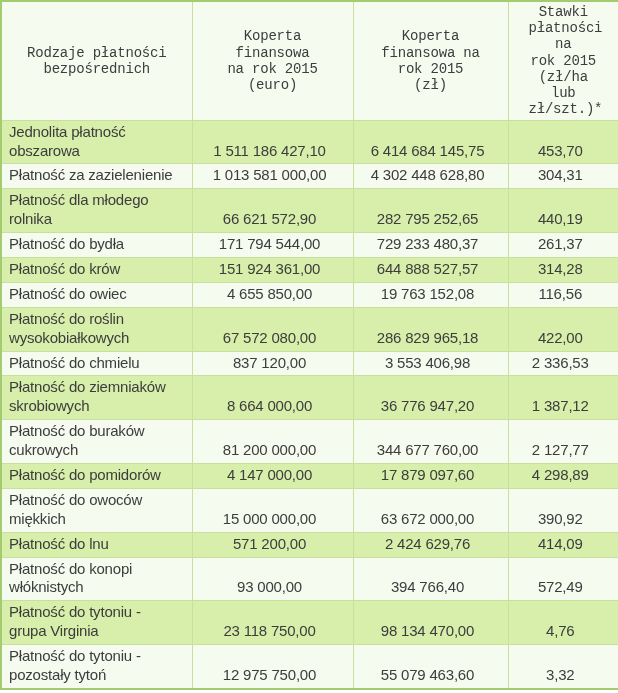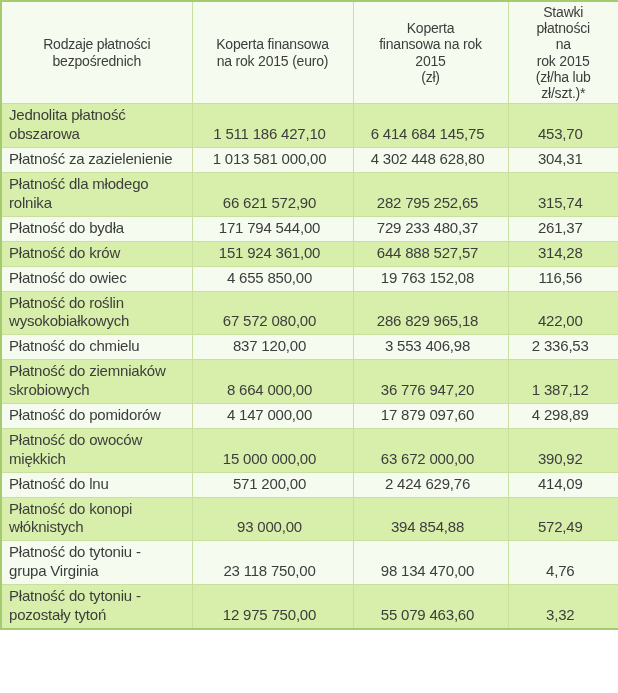--- a/index.html
+++ b/index.html
@@ -35,20 +35,21 @@
   thead th{
     background:var(--row-white);
     font-weight:normal;
     font-size:14px;
     line-height:1.16;
     text-align:center;
     vertical-align:middle;
     white-space:pre-line;
     height:82px;
     padding:2px 20px;
+    font-family:Liberation Mono, monospace;
   }
   tbody td{
     vertical-align:bottom;
     padding:2px 6px 3px 7px;
     white-space:pre-line;
   }
   tbody td.num{
     text-align:center;
     padding:2px 10px 3px 4px;
     white-space:nowrap;
@@ -95,21 +96,21 @@
     <td class="label">Płatność za zazielenienie</td>
     <td class="num">1 013 581 000,00</td>
     <td class="num">4 302 448 628,80</td>
     <td class="num">304,31</td>
   </tr>
       <tr>
     <td class="label">Płatność dla młodego
 rolnika</td>
     <td class="num">66 621 572,90</td>
     <td class="num">282 795 252,65</td>
-    <td class="num">315,74</td>
+    <td class="num">440,19</td>
   </tr>
       <tr>
     <td class="label">Płatność do bydła</td>
     <td class="num">171 794 544,00</td>
     <td class="num">729 233 480,37</td>
     <td class="num">261,37</td>
   </tr>
       <tr>
     <td class="label">Płatność do krów</td>
     <td class="num">151 924 361,00</td>
@@ -136,20 +137,27 @@
     <td class="num">2 336,53</td>
   </tr>
       <tr>
     <td class="label">Płatność do ziemniaków
 skrobiowych</td>
     <td class="num">8 664 000,00</td>
     <td class="num">36 776 947,20</td>
     <td class="num">1 387,12</td>
   </tr>
       <tr>
+    <td class="label">Płatność do buraków
+cukrowych</td>
+    <td class="num">81 200 000,00</td>
+    <td class="num">344 677 760,00</td>
+    <td class="num">2 127,77</td>
+  </tr>
+      <tr>
     <td class="label">Płatność do pomidorów</td>
     <td class="num">4 147 000,00</td>
     <td class="num">17 879 097,60</td>
     <td class="num">4 298,89</td>
   </tr>
       <tr>
     <td class="label">Płatność do owoców
 miękkich</td>
     <td class="num">15 000 000,00</td>
     <td class="num">63 672 000,00</td>
@@ -158,21 +166,21 @@
       <tr>
     <td class="label">Płatność do lnu</td>
     <td class="num">571 200,00</td>
     <td class="num">2 424 629,76</td>
     <td class="num">414,09</td>
   </tr>
       <tr>
     <td class="label">Płatność do konopi
 włóknistych</td>
     <td class="num">93 000,00</td>
-    <td class="num">394 854,88</td>
+    <td class="num">394 766,40</td>
     <td class="num">572,49</td>
   </tr>
       <tr>
     <td class="label">Płatność do tytoniu -
 grupa Virginia</td>
     <td class="num">23 118 750,00</td>
     <td class="num">98 134 470,00</td>
     <td class="num">4,76</td>
   </tr>
       <tr>

